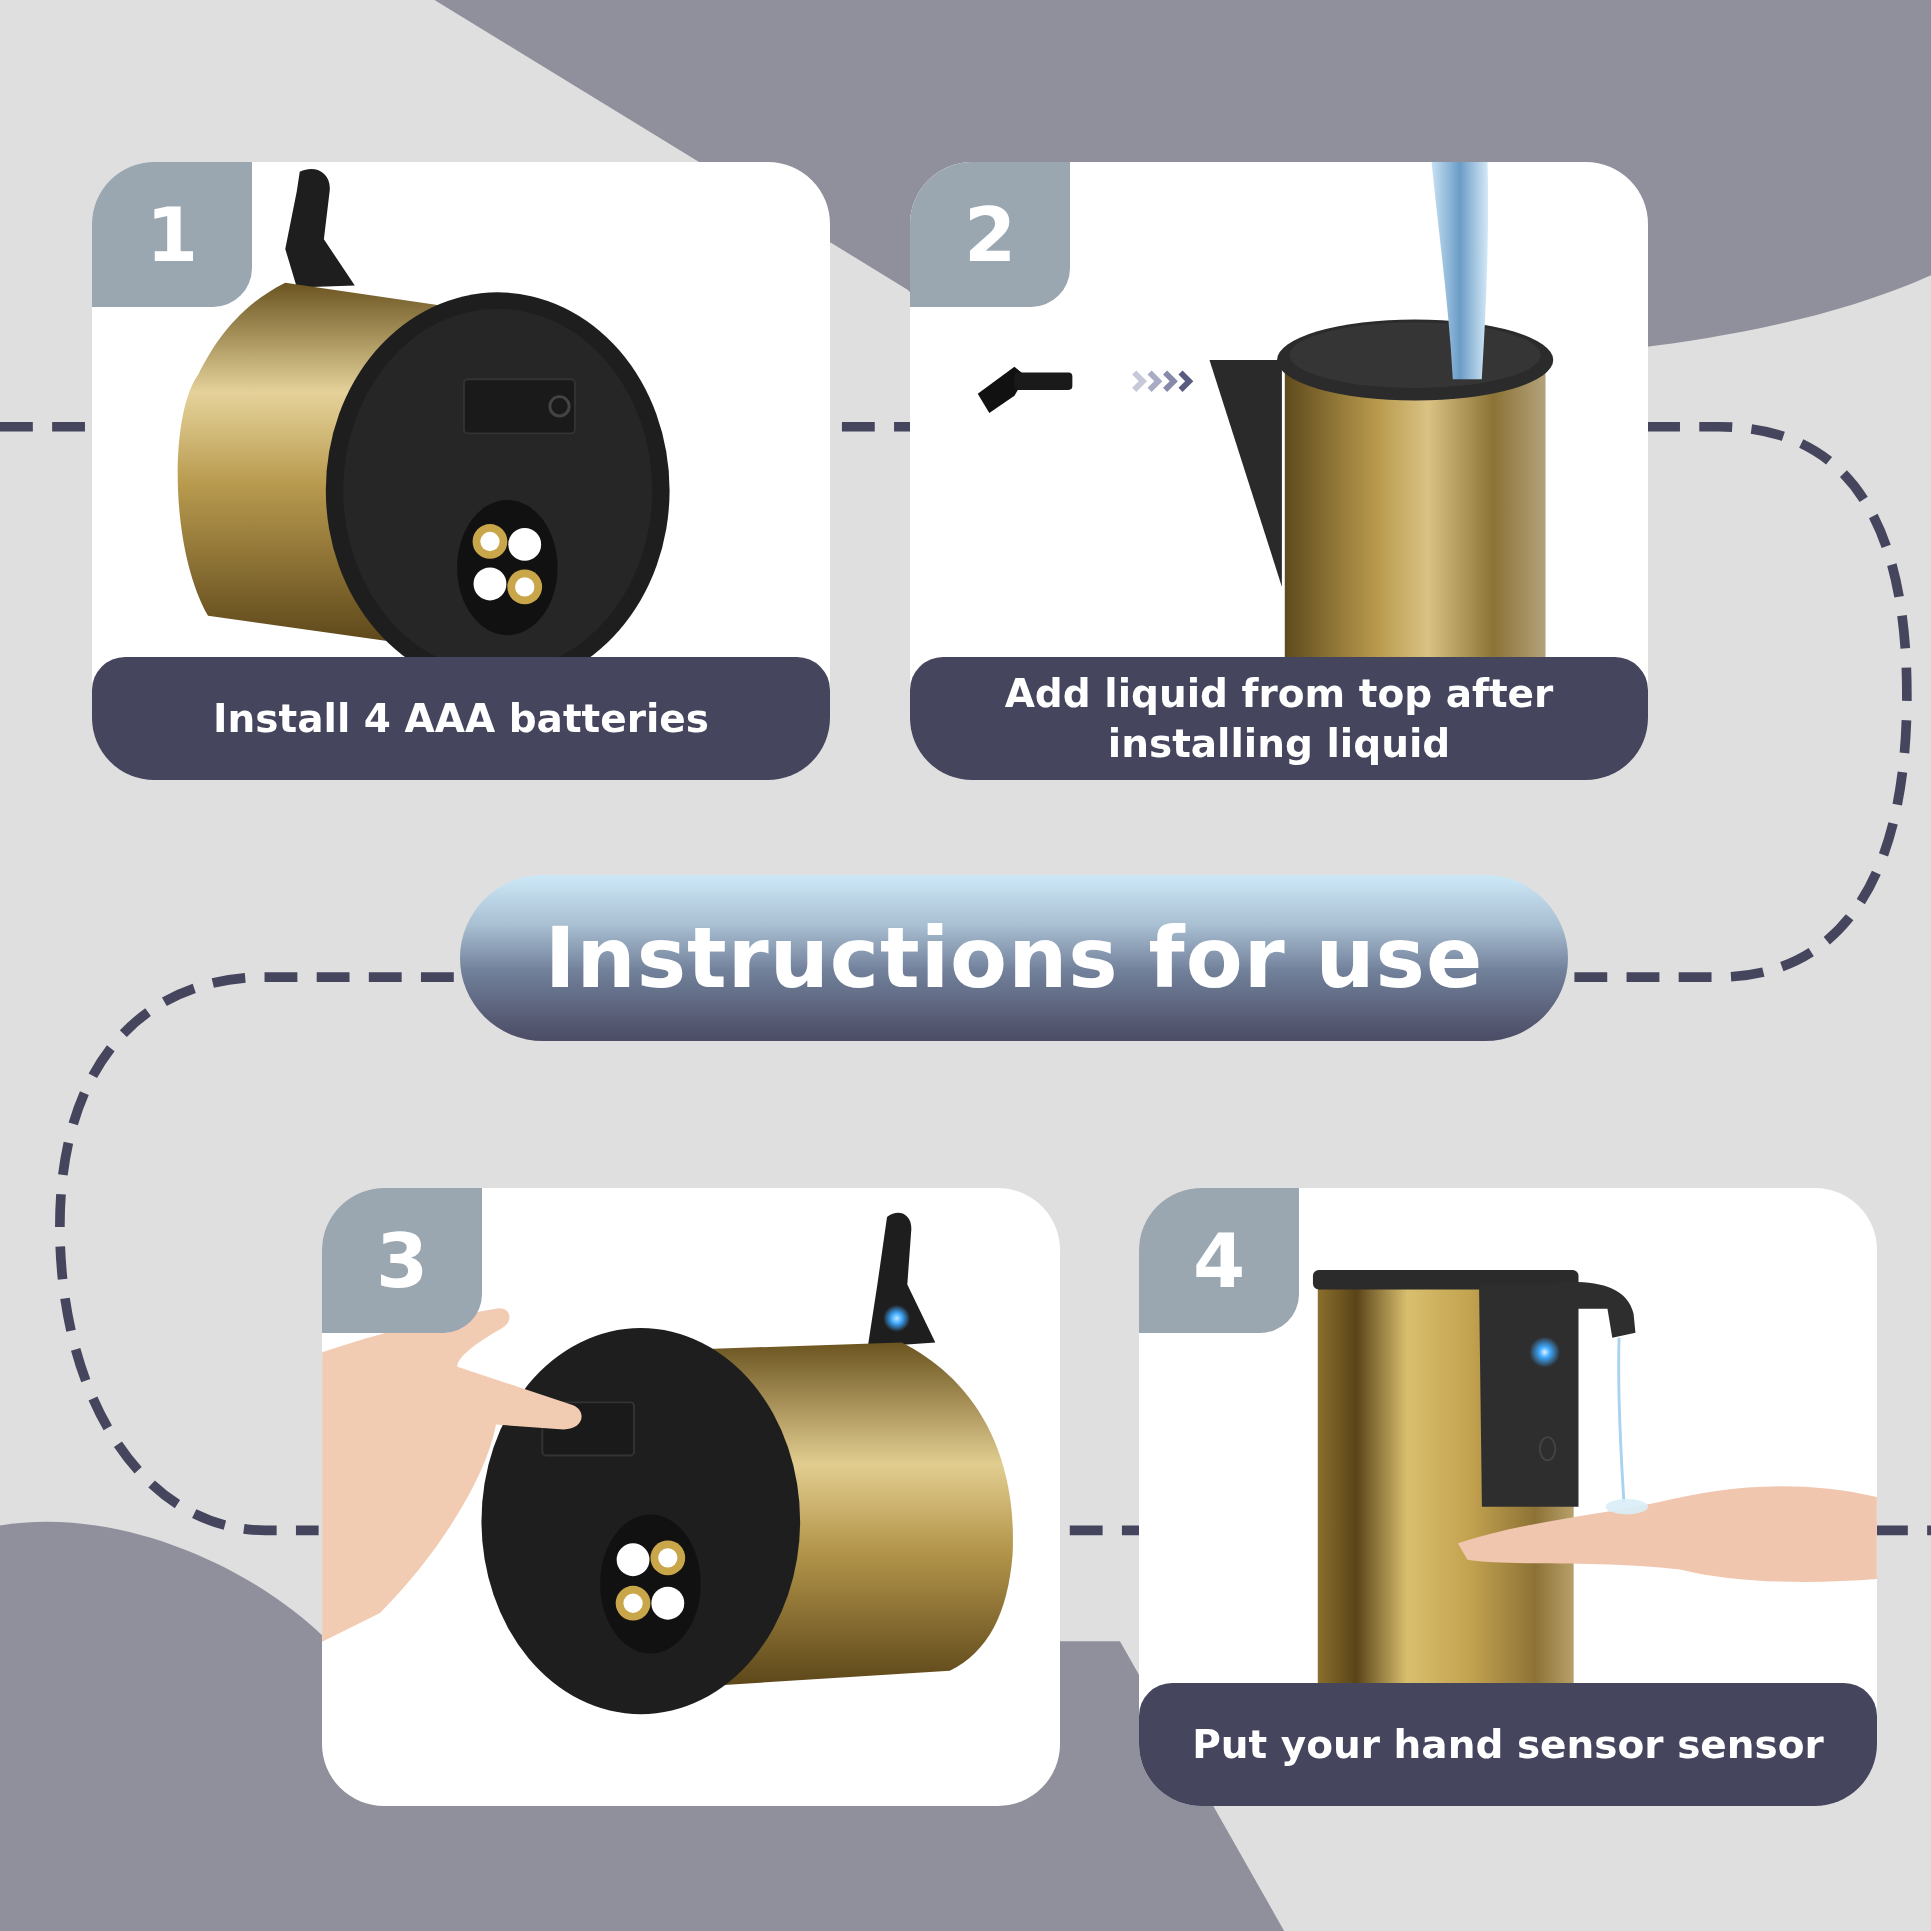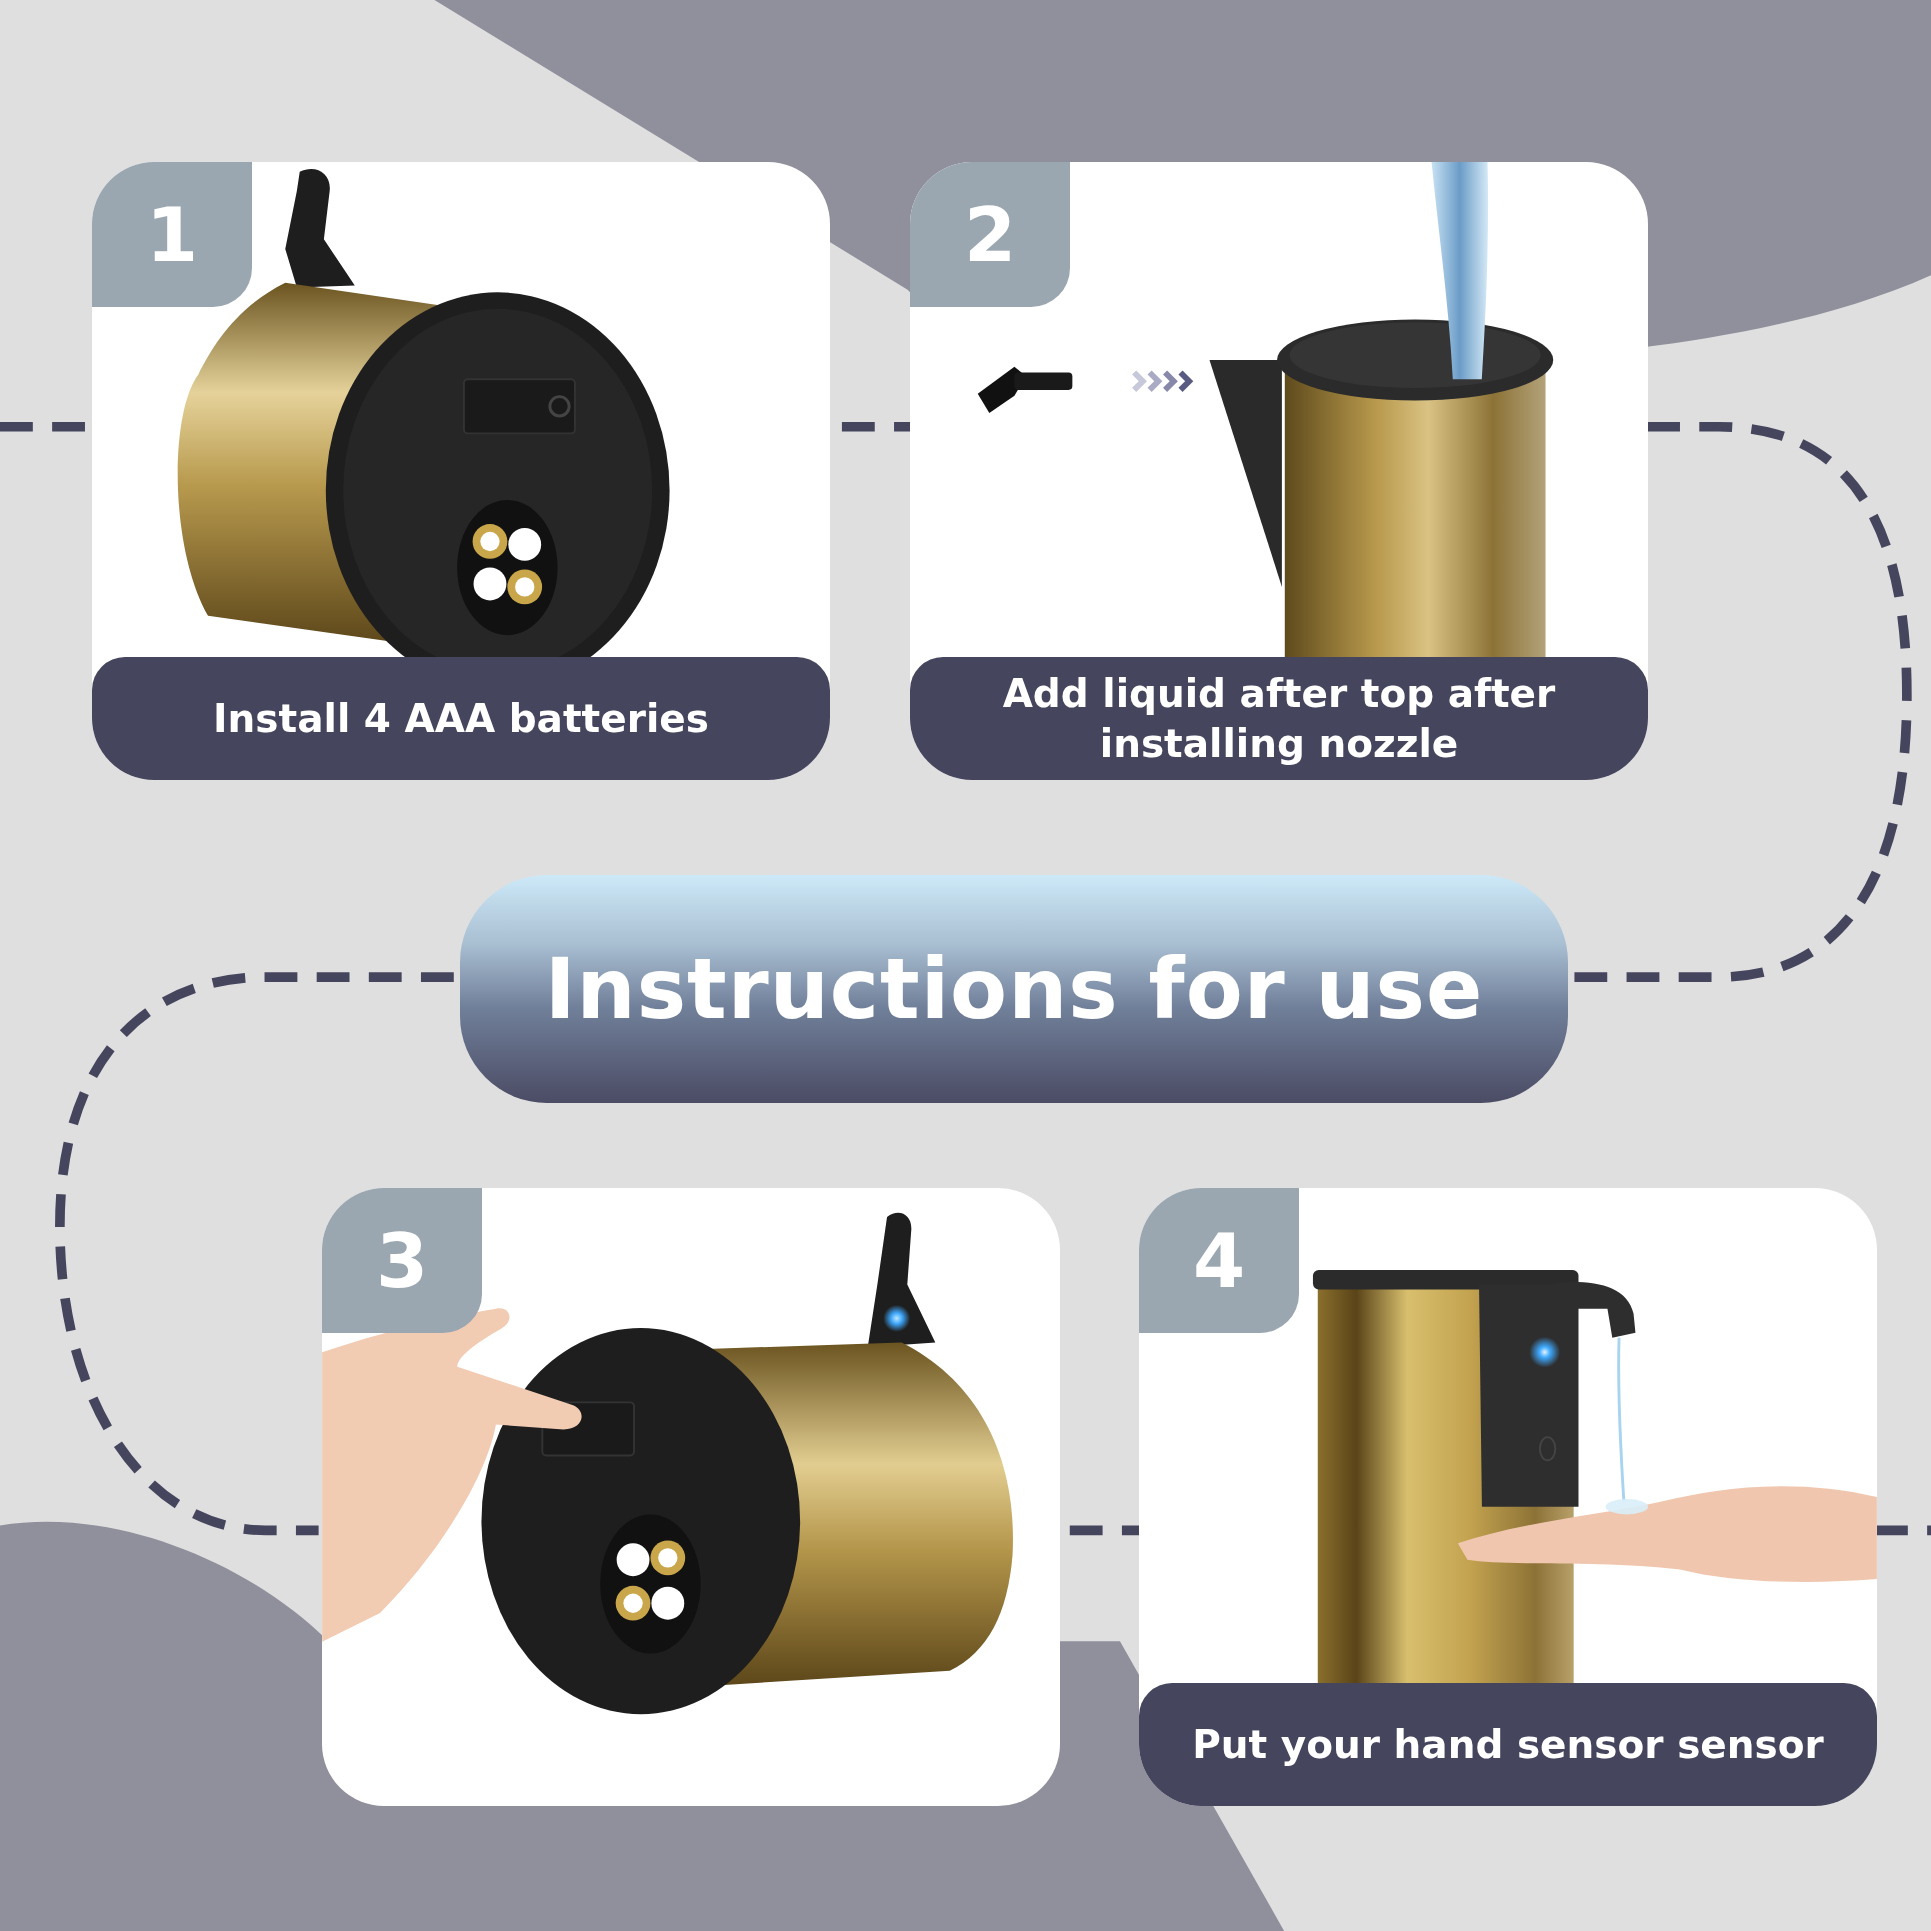--- a/index.html
+++ b/index.html
@@ -21,21 +21,21 @@
   }
   .caption {
     position: absolute; left: 0; bottom: 0; width: 100%; height: 123px;
     background: #45455e; border-top-left-radius: 33px; border-top-right-radius: 33px;
     display: flex; align-items: center; justify-content: center; text-align: center;
     color: #ffffff; font-weight: bold; font-size: 39px; line-height: 50px; z-index: 3;
     box-sizing: border-box; padding: 0 39px;
   }
   .illus { position: absolute; inset: 0; z-index: 1; }
   .title-pill {
-    position: absolute; left: 460px; top: 875px; width: 1108px; height: 228px;
+    position: absolute; left: 460px; top: 875px; width: 1108px; height: 166px;
     border-radius: 87px;
     background: linear-gradient(to bottom, #cde9f8 0%, #a9bfd2 30%, #71809a 58%, #4b4b64 100%);
     display: flex; align-items: center; justify-content: center;
     color: #ffffff; font-weight: bold; font-size: 83px; letter-spacing: 1px; z-index: 4;
   }
 </style>
 </head>
 <body>
 
 <svg class="bg-layer" width="1931" height="1931" viewBox="0 0 2000 2000">
@@ -104,21 +104,21 @@
     <path d="M540 0 L598 0 C600 80 596 160 592 225 L562 225 C558 150 548 80 540 0 Z" fill="url(#water)"></path>
     <path d="M70 240 L108 212 L120 222 L108 242 L82 260 Z" fill="#111"></path>
     <rect x="108" y="218" width="60" height="18" rx="4" fill="#1a1a1a"></rect>
     <g fill="none" stroke-width="6">
       <path d="M232 218 L241 227 L232 236" stroke="#c7c8d9"></path>
       <path d="M248 218 L257 227 L248 236" stroke="#a9aac3"></path>
       <path d="M264 218 L273 227 L264 236" stroke="#8889aa"></path>
       <path d="M280 218 L289 227 L280 236" stroke="#5a5b80"></path>
     </g>
   </svg>
-  <div class="caption">Add liquid after top after installing nozzle</div>
+  <div class="caption">Add liquid from top after installing liquid</div>
 </div>
 
 <div class="card" style="left:322px; top:1188px;">
   <div class="badge">3</div>
   <svg class="illus" width="738" height="618" viewBox="0 0 764 640">
     <defs>
       <linearGradient id="gold3" x1="0" y1="0" x2="0" y2="1">
         <stop offset="0" stop-color="#6b5420"></stop>
           <stop offset="0.35" stop-color="#e2cd90"></stop>
         <stop offset="0.6" stop-color="#b3954a"></stop>

